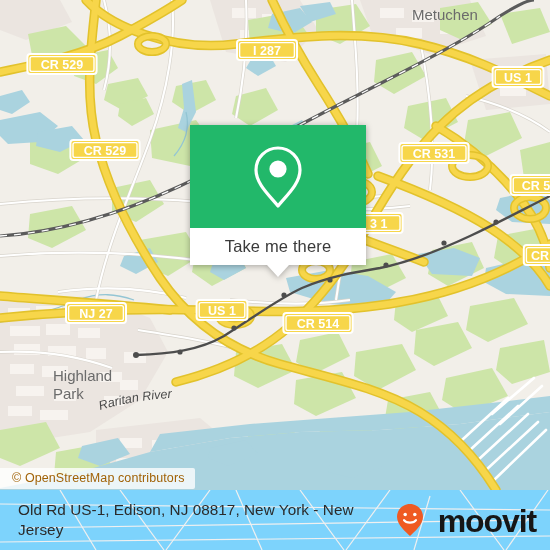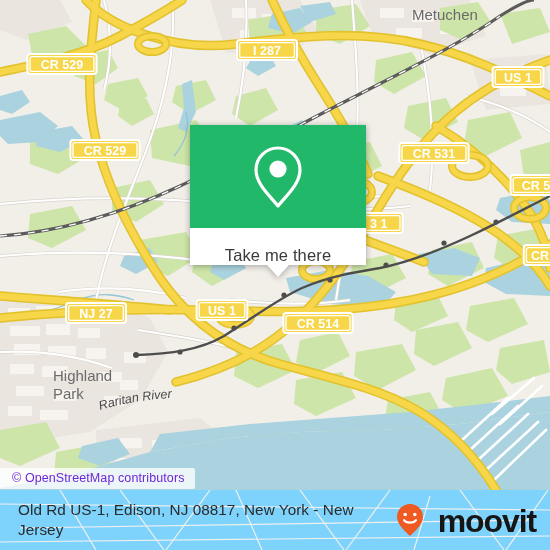--- a/index.html
+++ b/index.html
@@ -32,21 +32,21 @@
   #map-svg { display: block; width: 550px; height: 490px; }
 
   
   #attribution {
     position: absolute;
     left: 0;
     top: 468px;
     padding: 3px 10px 4px 12px;
     background: rgba(255,255,255,0.78);
     font-size: 12.5px;
-    color: #6d28d9;
+    color: #a16207;
     letter-spacing: 0.1px;
     white-space: nowrap;
     border-top-right-radius: 2px;
     border-bottom-right-radius: 2px;
   }
 
   
   #callout {
     position: absolute;
     left: 190px;
@@ -59,21 +59,21 @@
     background: #22b86a;
     display: flex;
     align-items: center;
     justify-content: center;
   }
   #callout-head svg { display: block; }
   #callout-body {
     height: 37px;
     background: #ffffff;
     display: flex;
-    align-items: flex-end;
+    align-items: center;
     justify-content: center;
   }
   #callout-label {
     font-size: 16.5px;
     color: #3a3a3a;
     letter-spacing: 0.15px;
   }
   #callout-tail {
     position: absolute;
     left: 50%;

